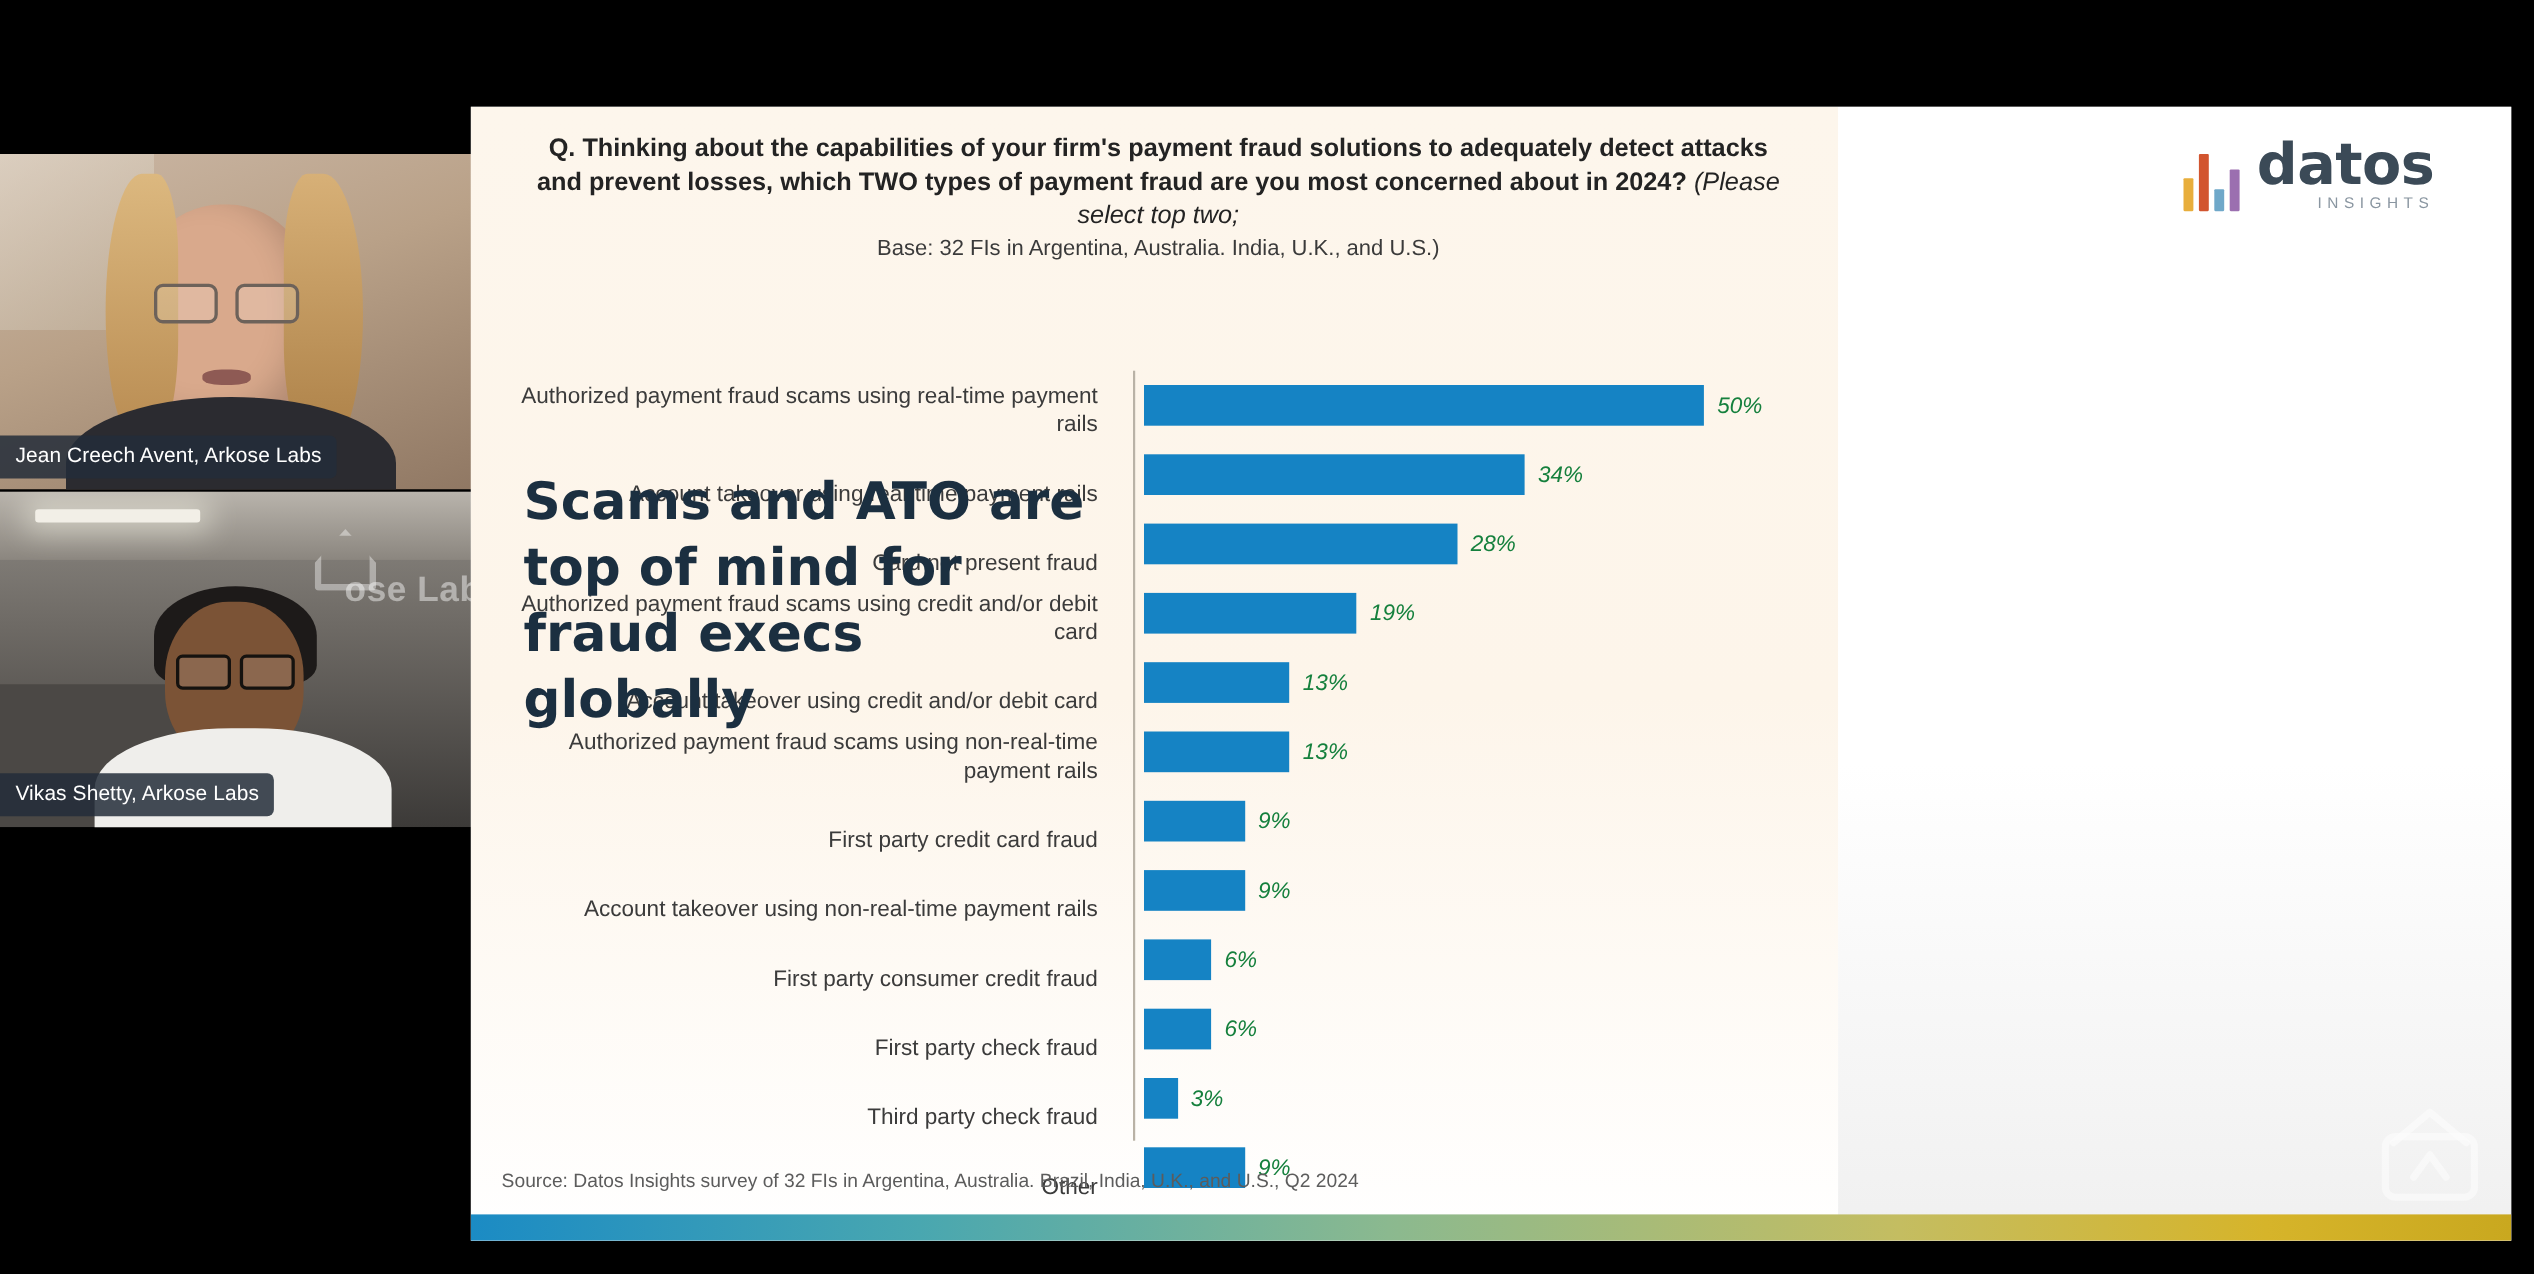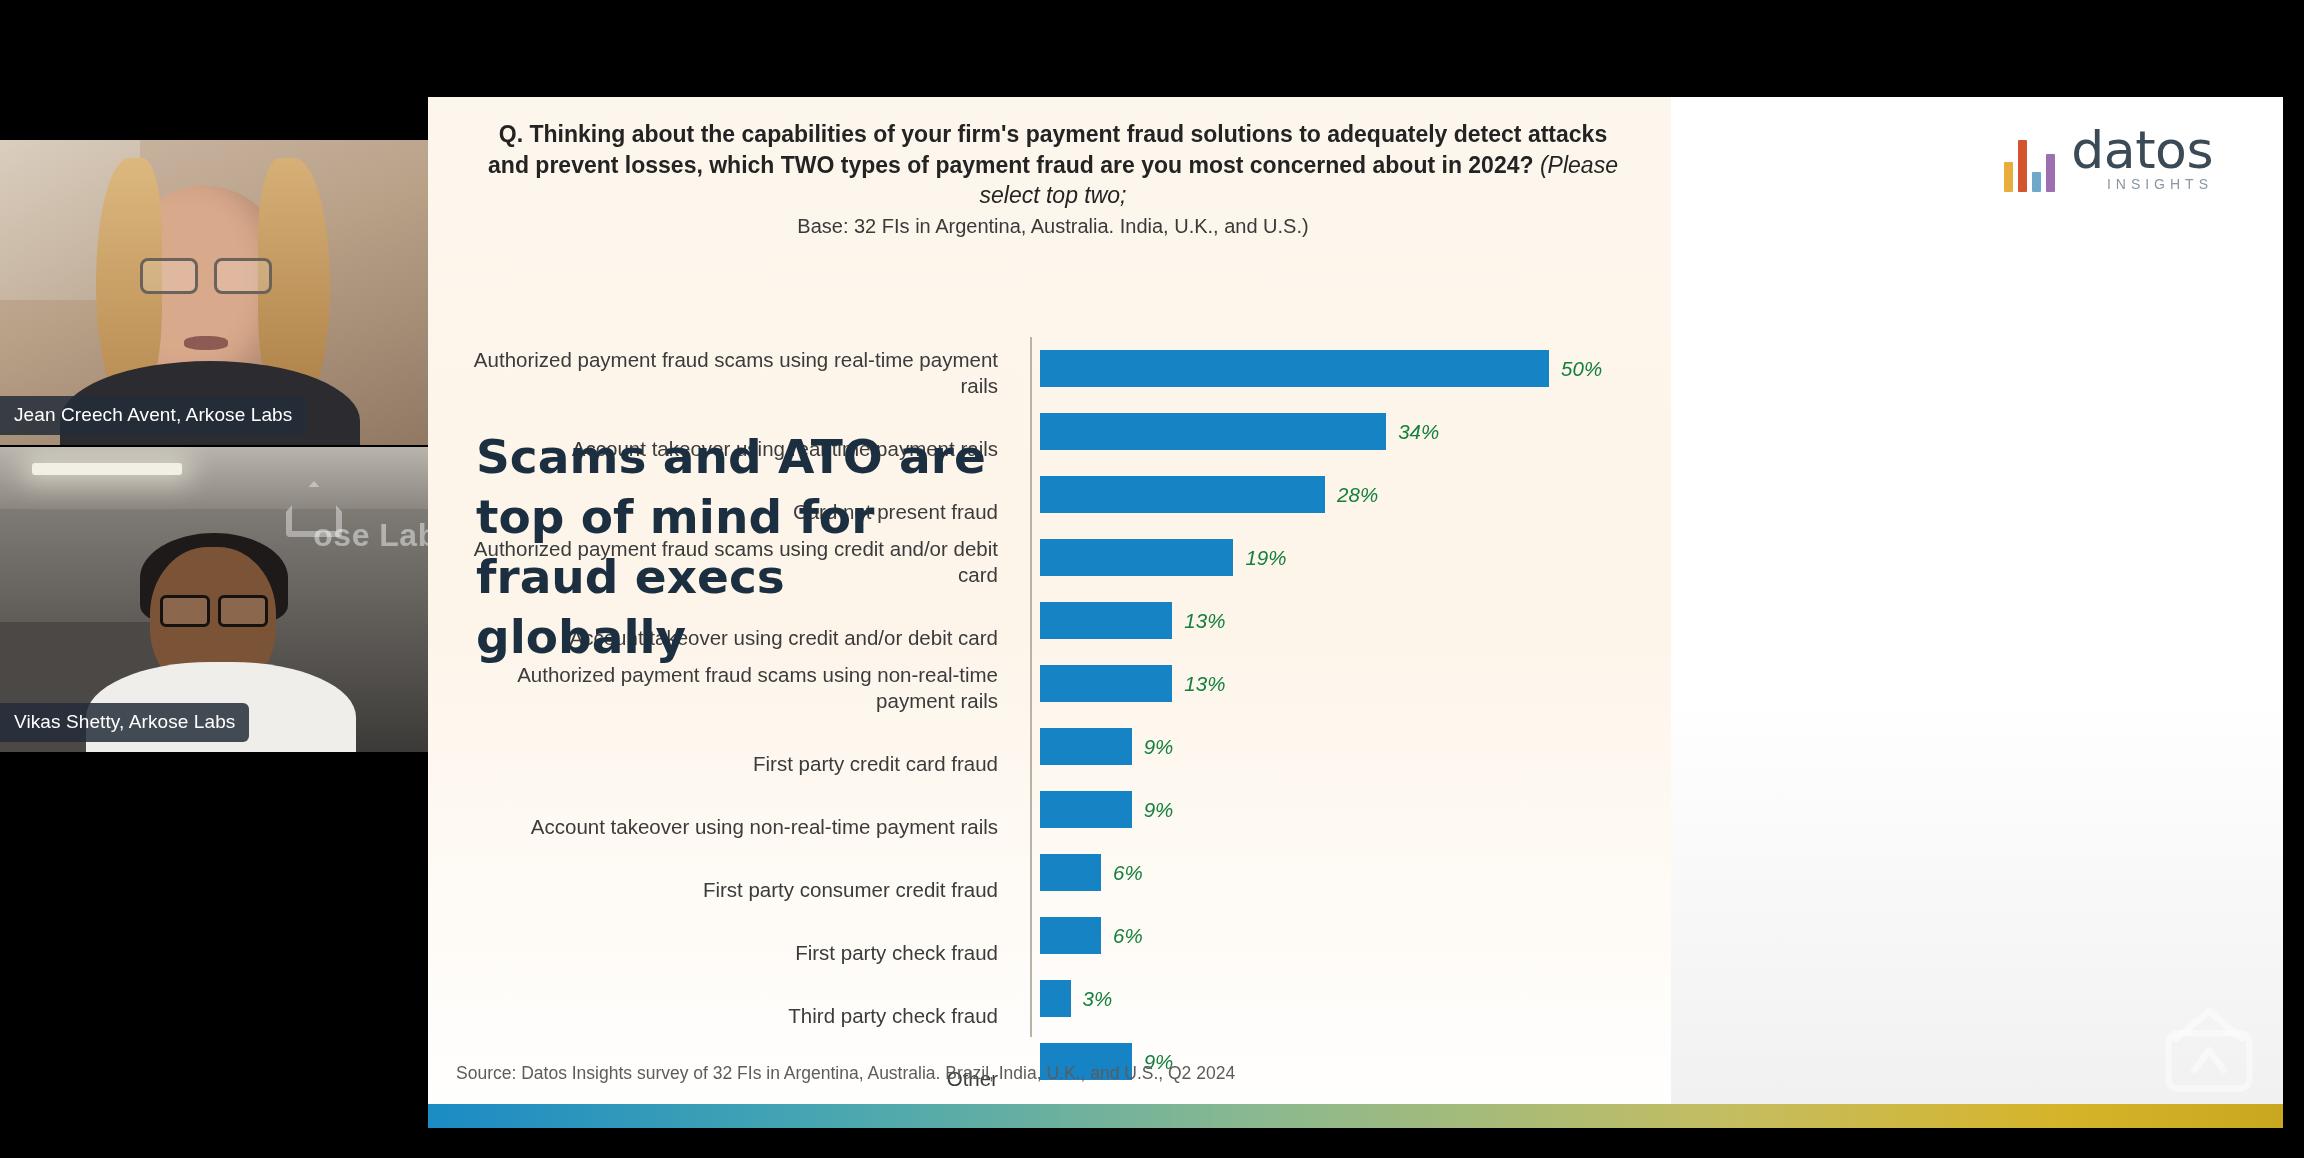--- a/index.html
+++ b/index.html
@@ -267,20 +267,21 @@
 
   .datos-logo {
     position: absolute; right: 70px; top: 30px;
     display: flex; align-items: flex-end; gap: 16px;
   }
   .datos-bars { display: flex; align-items: flex-end; gap: 5px; height: 54px; }
   .datos-bars span { width: 9px; border-radius: 1px; }
   .datos-word {
     font-size: 52px; color: #3b4a57; letter-spacing: -0.5px; line-height: .9;
     font-family: "DejaVu Sans", sans-serif;
+    font-weight: bold;
   }
   .datos-sub {
     font-size: 14px; letter-spacing: 5px; color: #8a96a1; text-align: right; margin-top: 2px;
   }
 
   .headline {
     position: absolute; left: 48px; top: 330px; width: 520px;
     font-size: 47px; line-height: 1.28; font-weight: 700; color: #1b2f40;
     font-family: "DejaVu Sans", sans-serif;
   }

